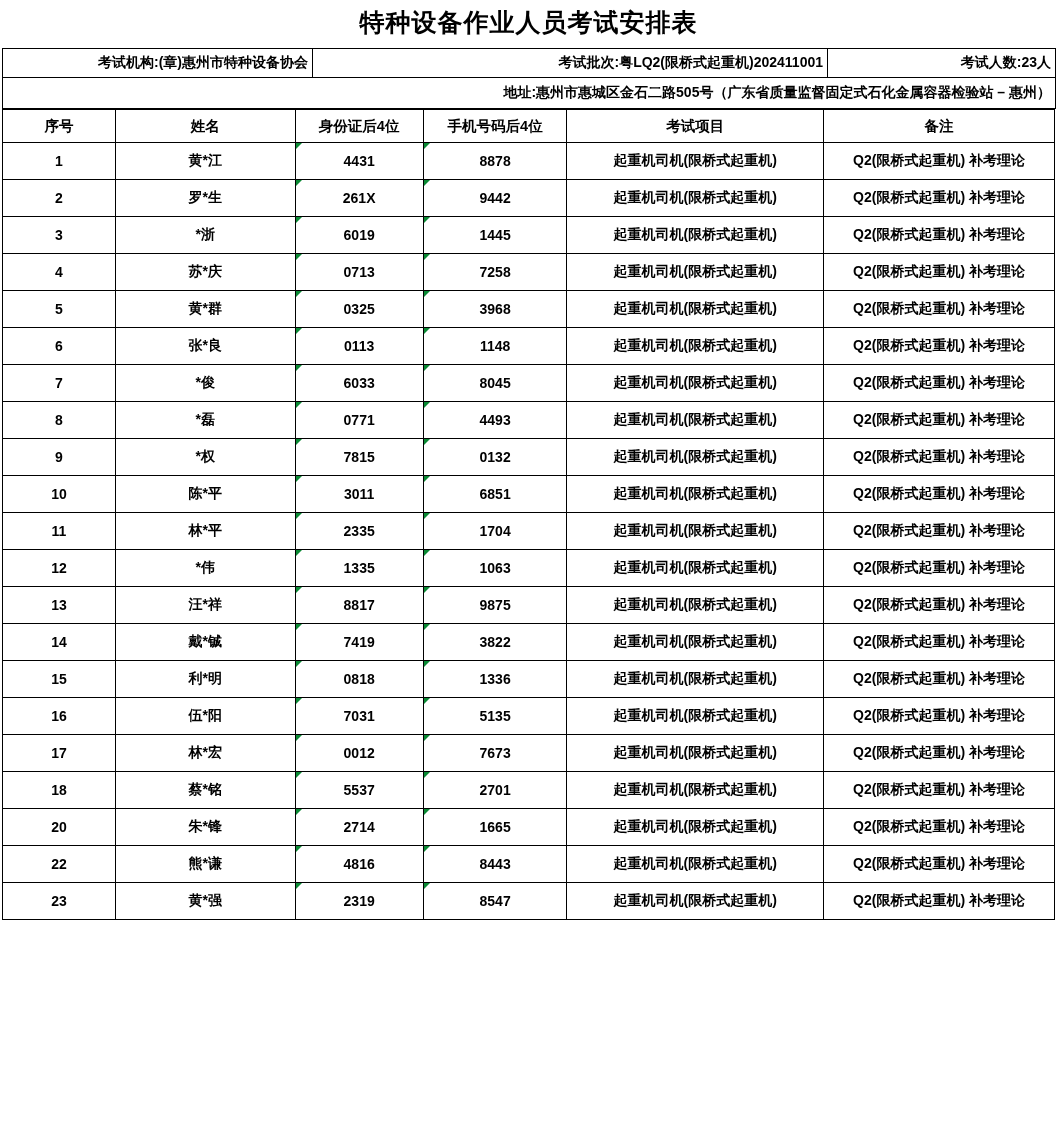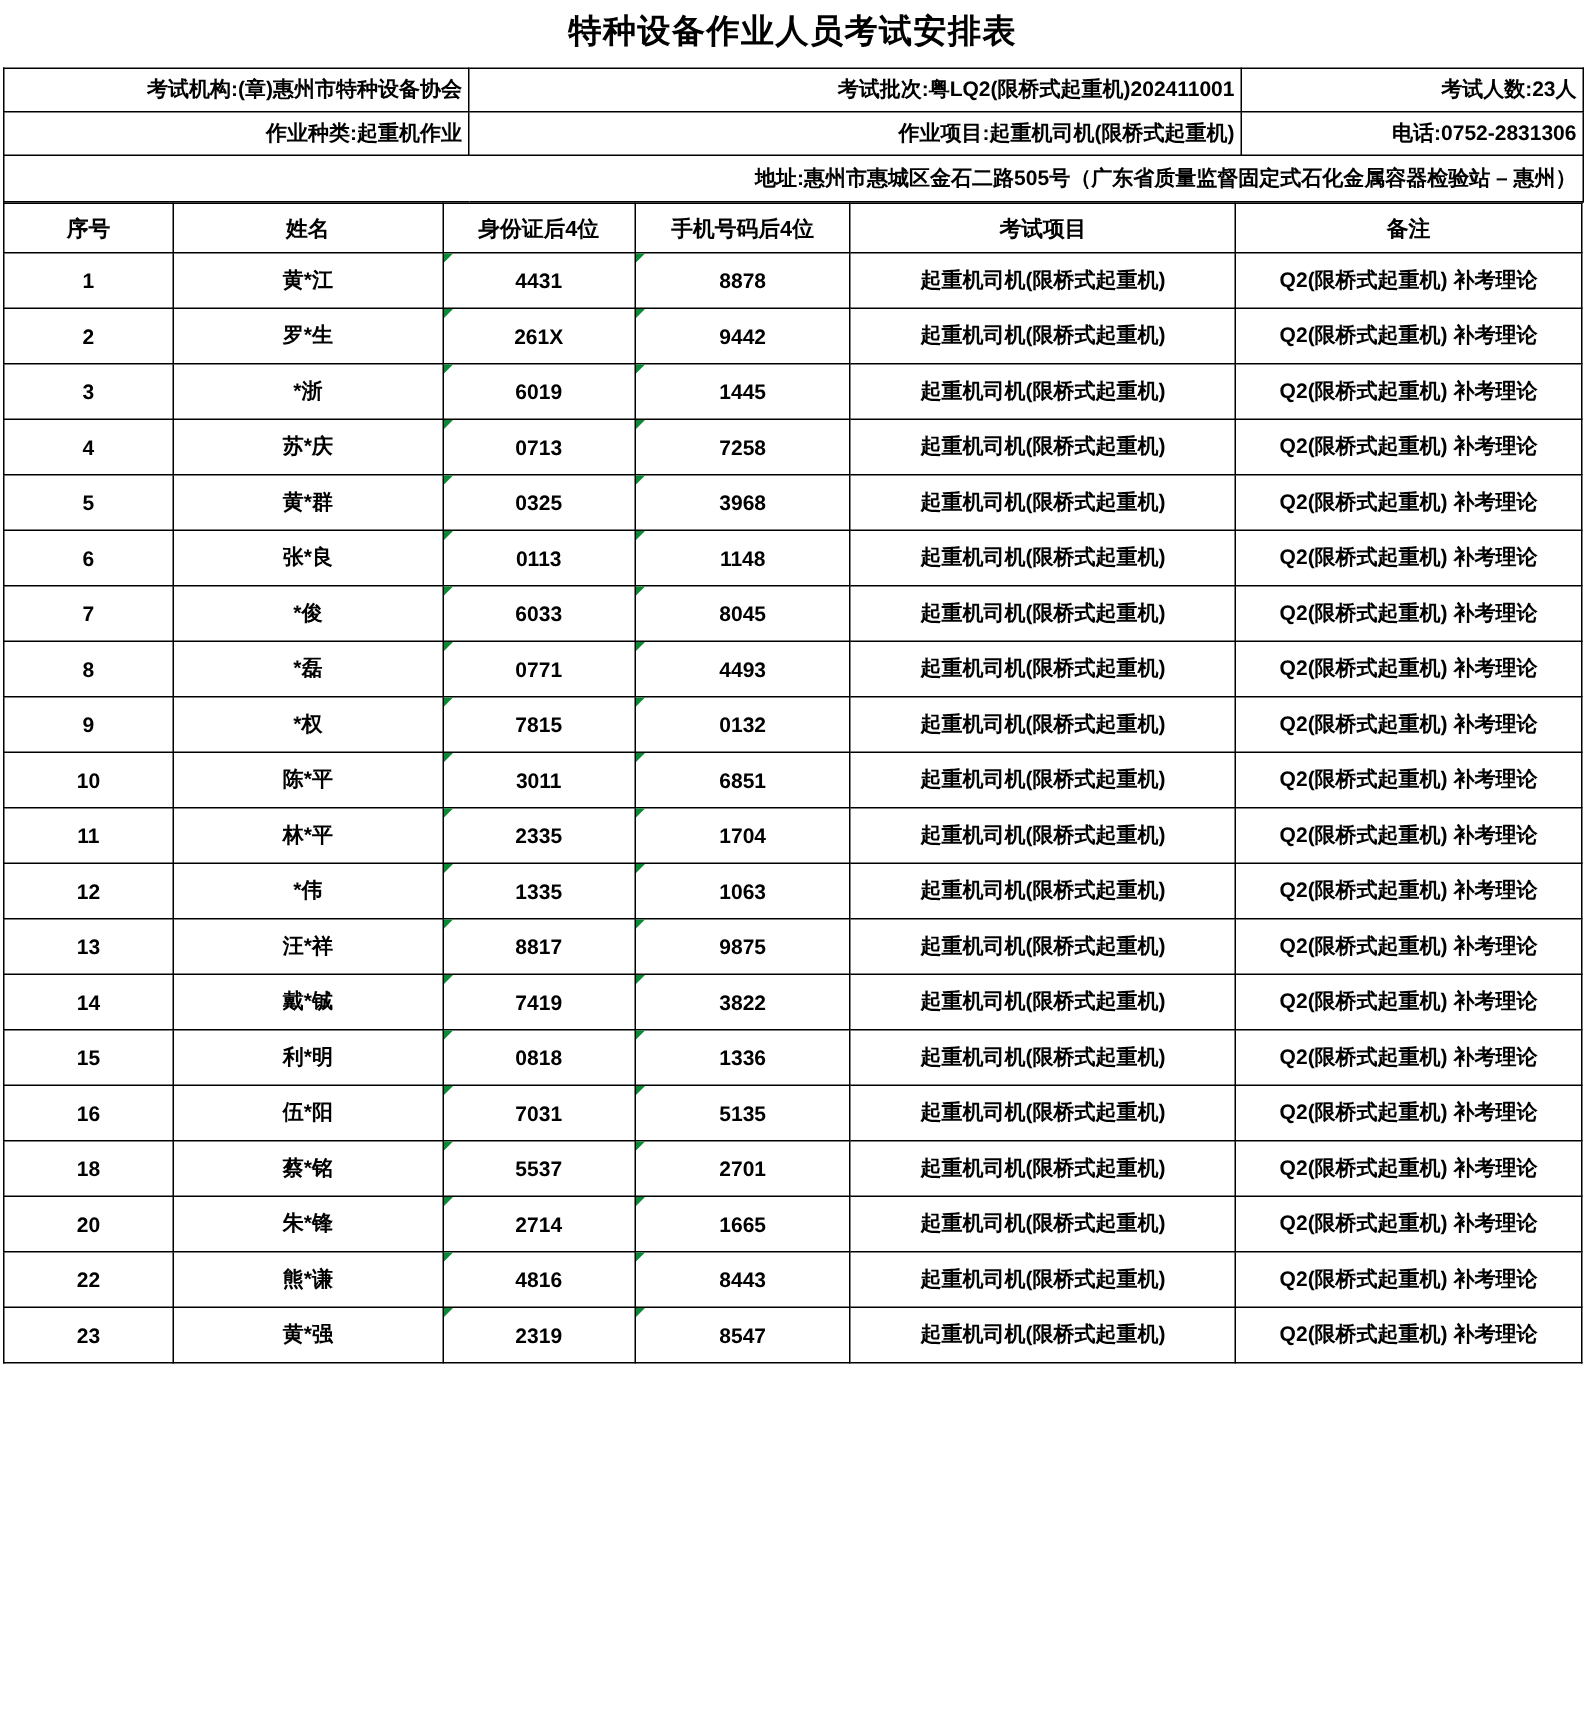--- a/index.html
+++ b/index.html
@@ -13,21 +13,21 @@
   }
   .page {
     width: 1057px;
     min-height: 1147px;
     box-sizing: border-box;
     padding: 0;
     background: #fff;
   }
   .doc-title {
     text-align: center;
-    font-size: 22px;
+    font-size: 25px;
     font-weight: bold;
     letter-spacing: 1px;
     padding: 6px 0 9px 0;
     font-family: "Liberation Serif", "DejaVu Serif", serif;
   }
   table {
     border-collapse: collapse;
     width: 1053px;
     margin: 0 2px;
     table-layout: fixed;
@@ -89,25 +89,20 @@
     <colgroup>
       <col style="width:310px">
         <col style="width:515px">
         <col style="width:228px">
     </colgroup>
     <tbody>
       <tr class="meta">
         <td>考试机构:(章)惠州市特种设备协会</td>
         <td>考试批次:粤LQ2(限桥式起重机)202411001</td>
         <td>考试人数:23人</td>
-      </tr>
-      <tr class="meta">
-        <td>作业种类:起重机作业</td>
-        <td>作业项目:起重机司机(限桥式起重机)</td>
-        <td>电话:0752-2831306</td>
       </tr>
       <tr class="meta addr-row">
         <td colspan="3">地址:惠州市惠城区金石二路505号（广东省质量监督固定式石化金属容器检验站 – 惠州）</td>
       </tr>
     </tbody>
   </table>
 
   <table>
     <colgroup>
       <col class="c-idx">
@@ -250,20 +245,28 @@
         </tr>
         <tr class="data">
           <td>16</td>
           <td>伍*阳</td>
           <td class="mark">7031</td>
           <td class="mark">5135</td>
           <td>起重机司机(限桥式起重机)</td>
           <td>Q2(限桥式起重机) 补考理论</td>
         </tr>
         <tr class="data">
+          <td>17</td>
+          <td>林*宏</td>
+          <td class="mark">0012</td>
+          <td class="mark">7673</td>
+          <td>起重机司机(限桥式起重机)</td>
+          <td>Q2(限桥式起重机) 补考理论</td>
+        </tr>
+        <tr class="data">
           <td>18</td>
           <td>蔡*铭</td>
           <td class="mark">5537</td>
           <td class="mark">2701</td>
           <td>起重机司机(限桥式起重机)</td>
           <td>Q2(限桥式起重机) 补考理论</td>
         </tr>
         <tr class="data">
           <td>20</td>
           <td>朱*锋</td>

